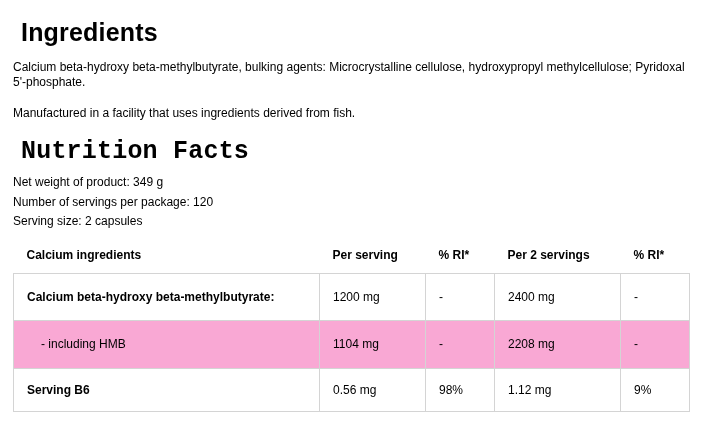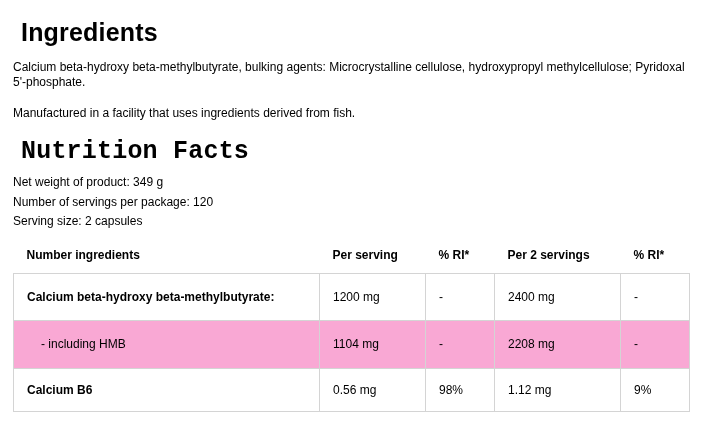--- a/index.html
+++ b/index.html
@@ -100,21 +100,21 @@
   <table class="nutrition-table">
     <colgroup>
       <col class="c1">
         <col class="c2">
         <col class="c3">
         <col class="c4">
         <col class="c5">
     </colgroup>
     <thead>
       <tr>
-        <th>Number ingredients</th>
+        <th>Calcium ingredients</th>
         <th>Per serving</th>
         <th>% RI*</th>
         <th>Per 2 servings</th>
         <th>% RI*</th>
       </tr>
     </thead>
     <tbody>
       <tr class="r1">
         <td class="cell-bold">Calcium beta-hydroxy beta-methylbutyrate:</td>
         <td>1200 mg</td>
@@ -123,21 +123,21 @@
         <td>-</td>
       </tr>
       <tr class="r2">
         <td class="cell-indent">- including HMB</td>
         <td>1104 mg</td>
         <td>-</td>
         <td>2208 mg</td>
         <td>-</td>
       </tr>
       <tr class="r3">
-        <td class="cell-bold">Calcium B6</td>
+        <td class="cell-bold">Serving B6</td>
         <td>0.56 mg</td>
         <td>98%</td>
         <td>1.12 mg</td>
         <td>9%</td>
       </tr>
     </tbody>
   </table>
 
   <p class="footnote">*RI - Reference intake</p>
 

